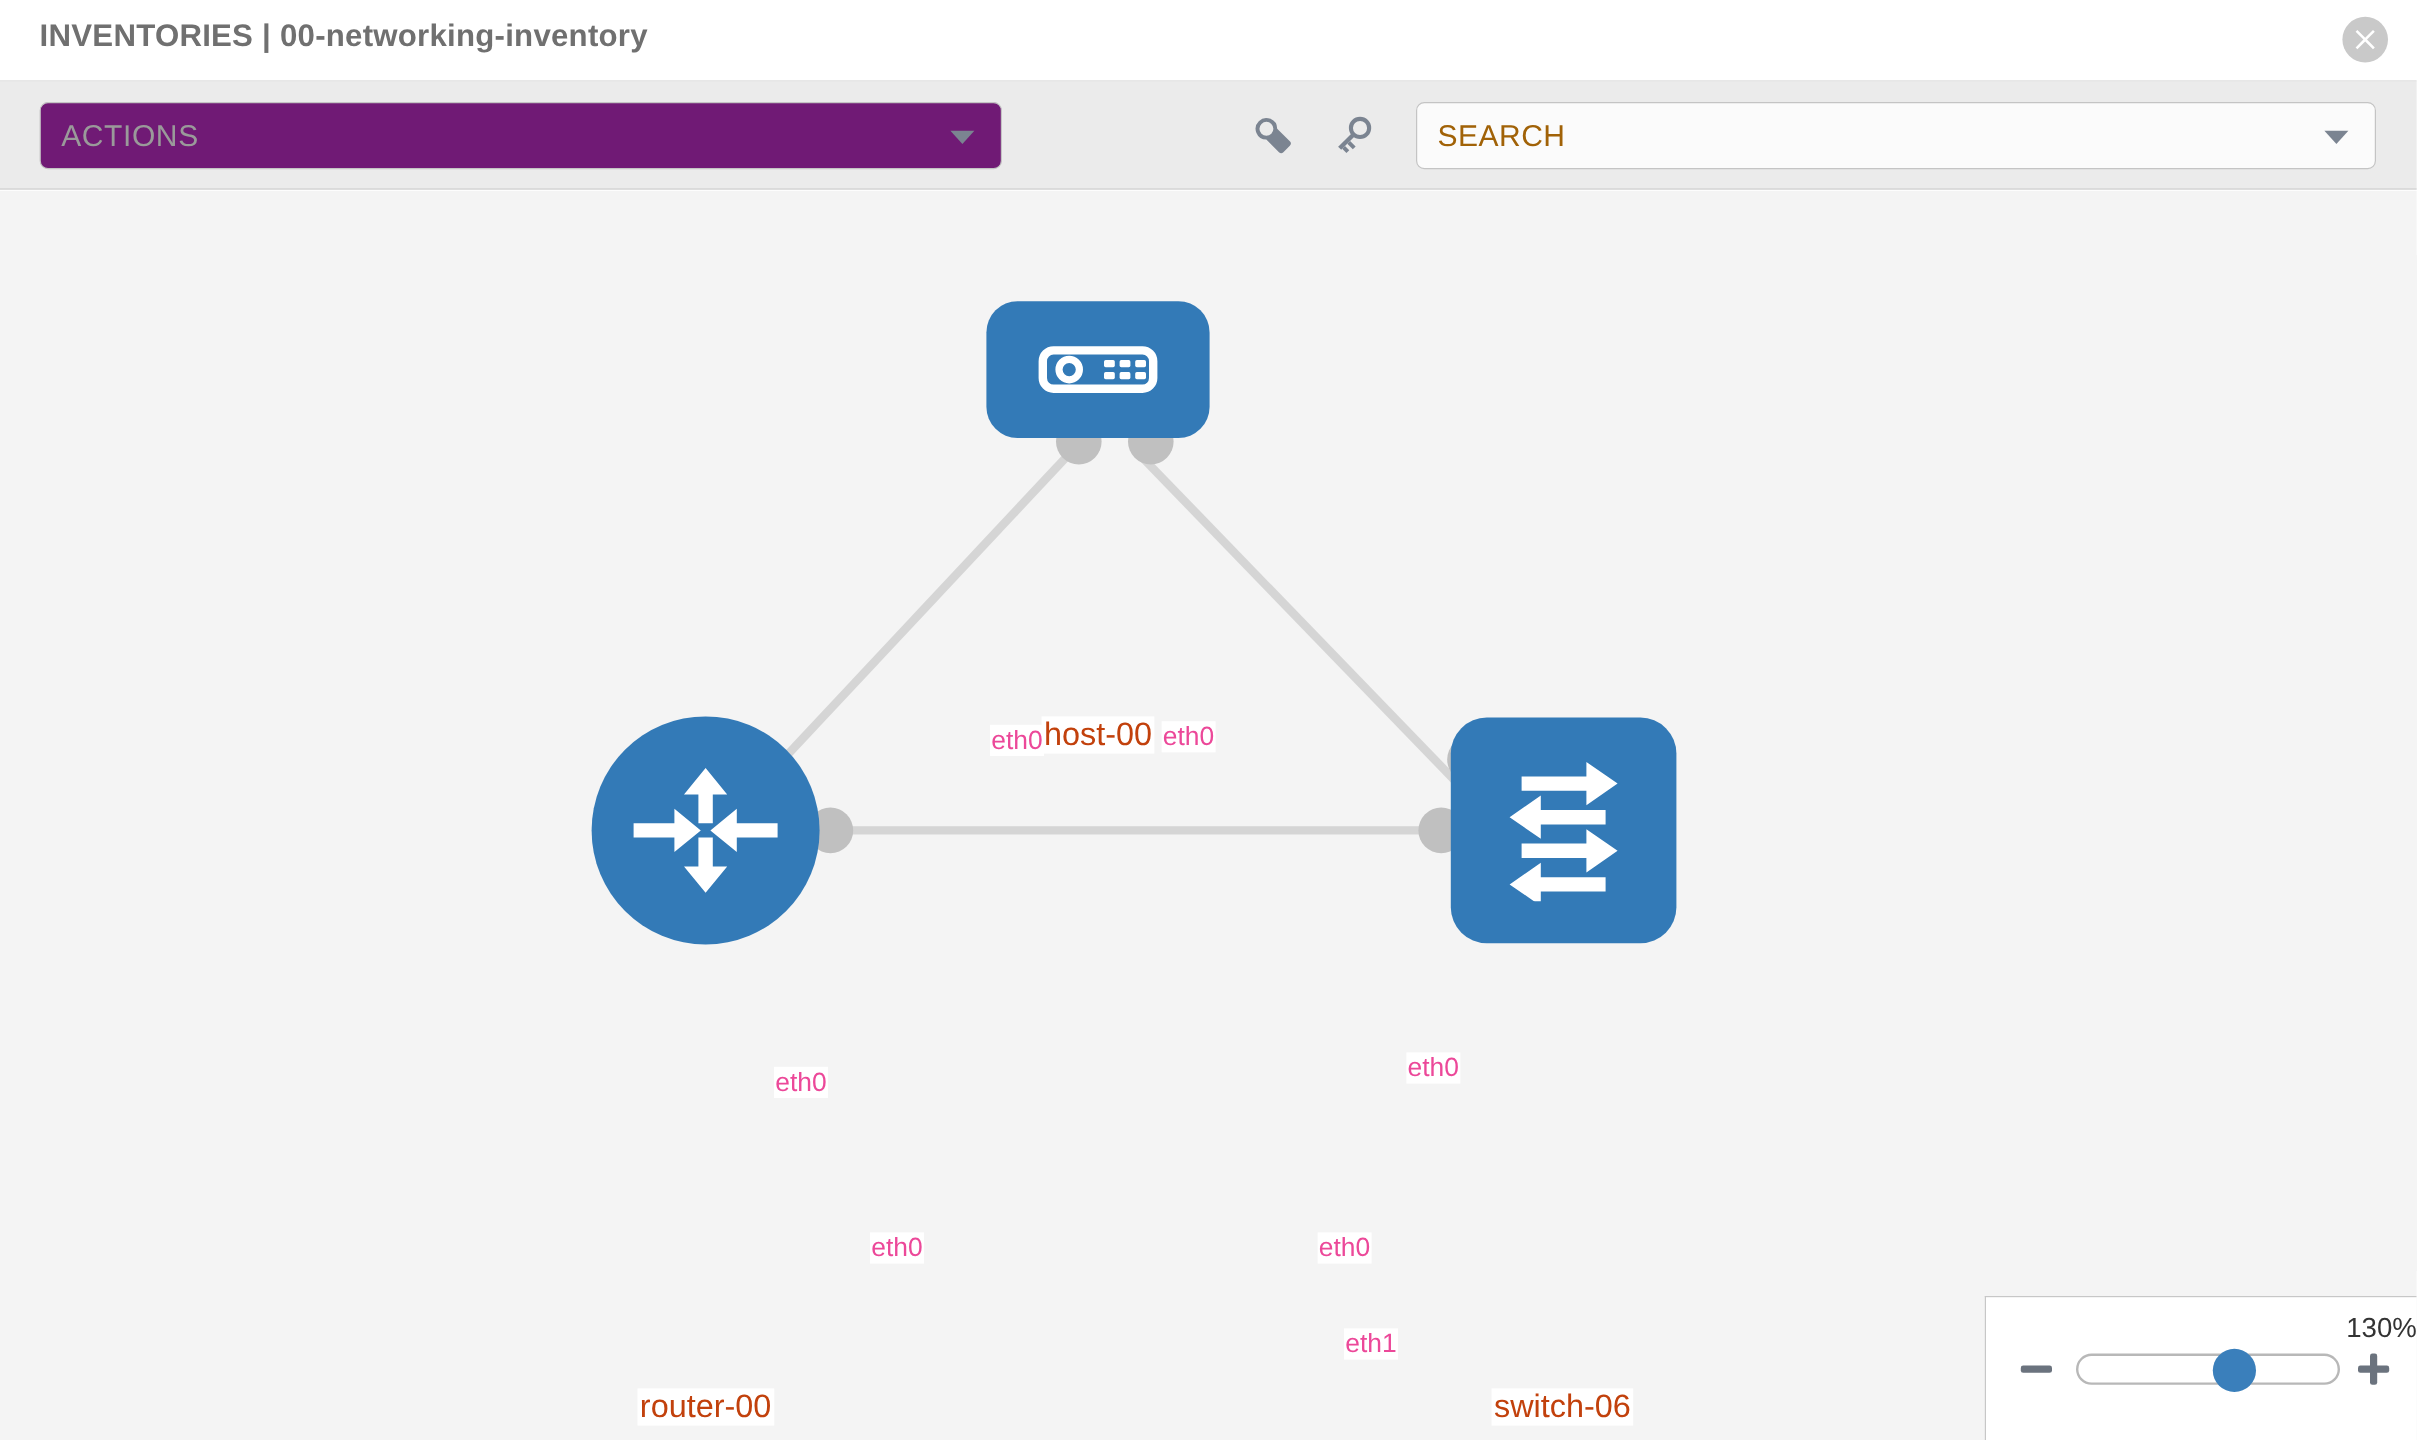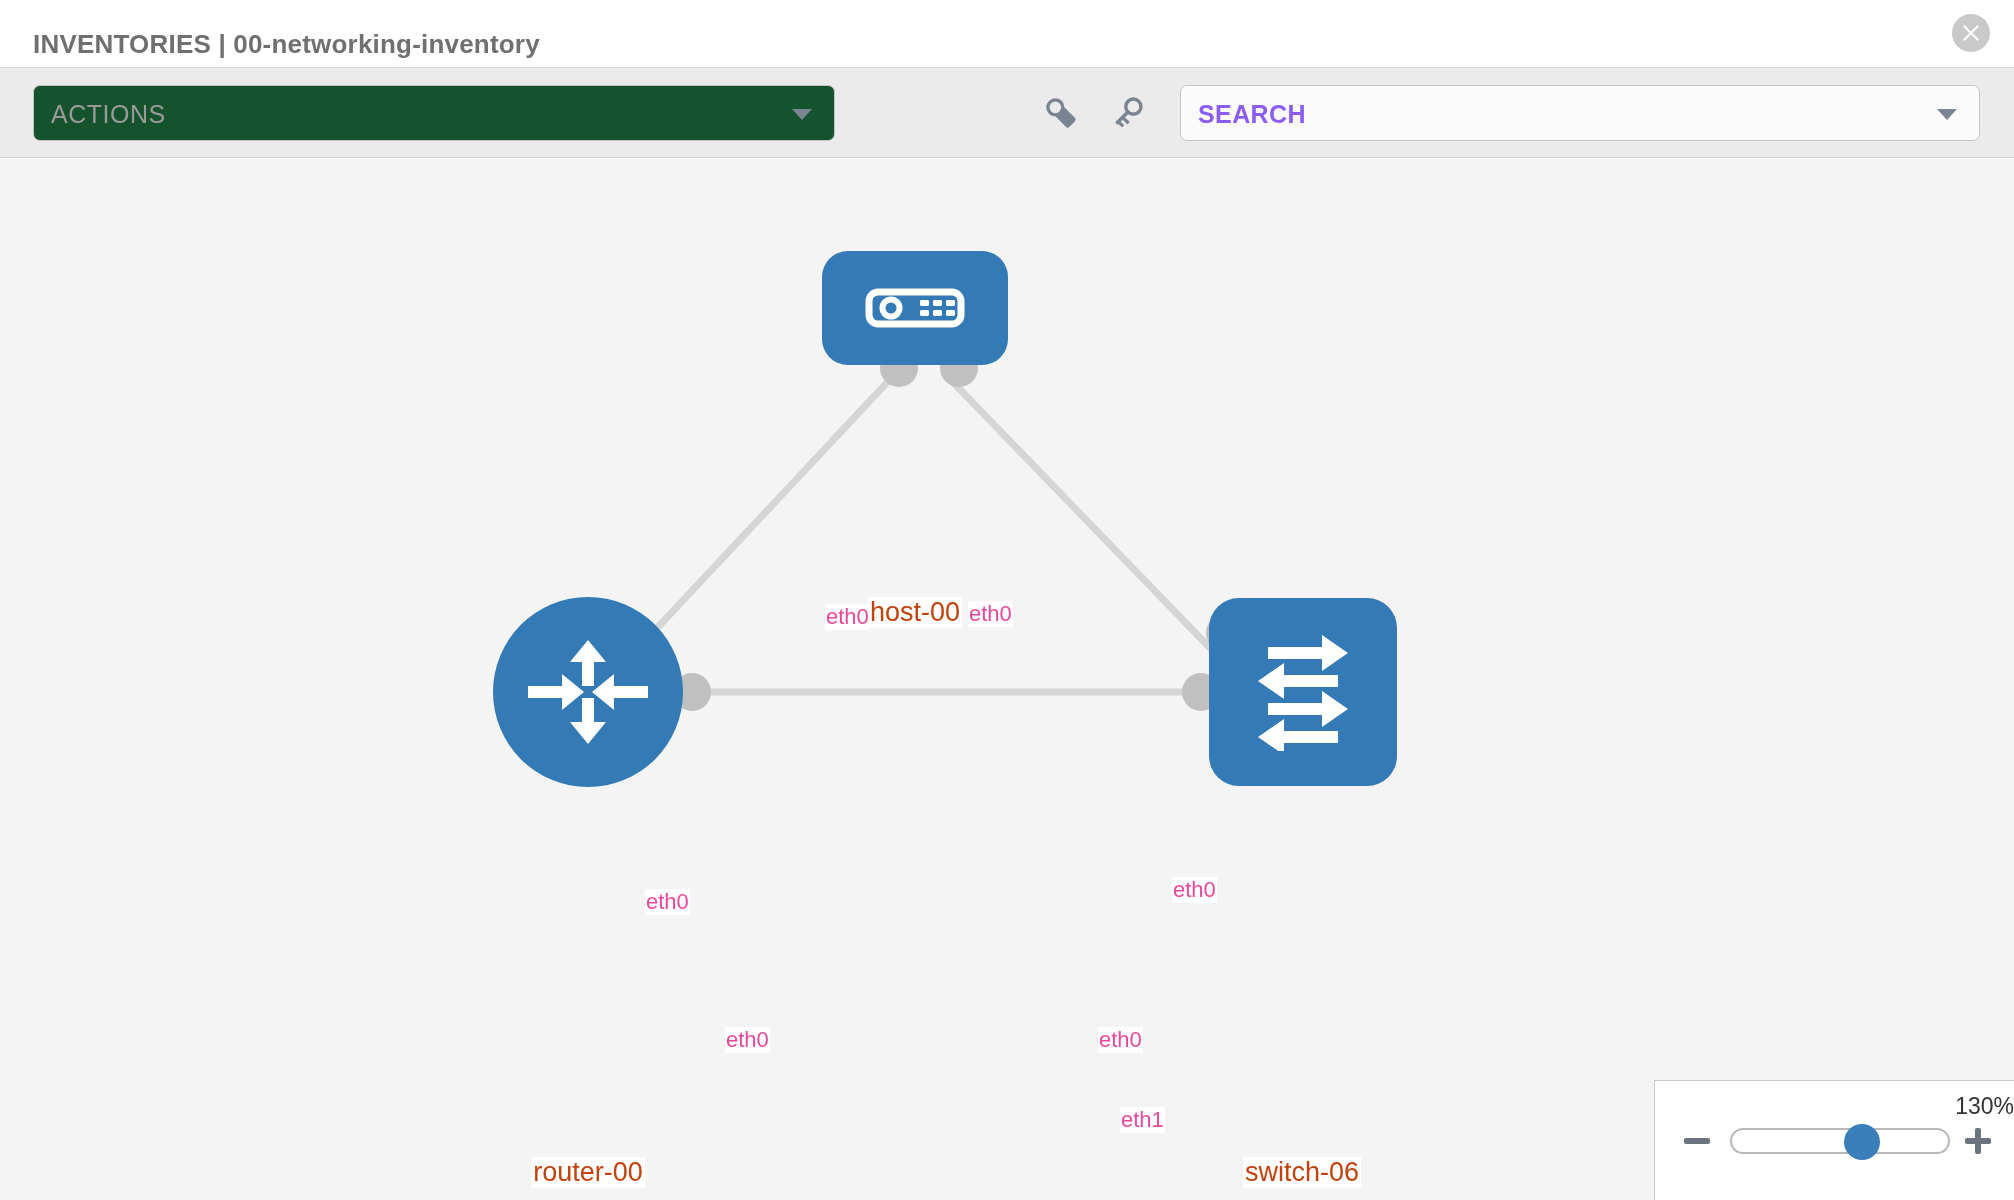--- a/index.html
+++ b/index.html
@@ -22,42 +22,41 @@
     width: 2014px; height: 68px;
     background: #ffffff;
     border-bottom: 1px solid #d7d7d7;
   }
   .header-title {
     position: absolute; left: 33px; top: 14px;
     font-size: 26px; font-weight: bold;
     color: #707070;
     letter-spacing: 0.2px;
     white-space: nowrap;
-    margin-top: 15px;
   }
   .close-btn {
     position: absolute; right: 24px; top: 14px;
     width: 38px; height: 38px;
     border-radius: 50%;
     background: #c9c9c9;
     cursor: pointer;
   }
   .close-btn svg { display: block; }
 
   
   .toolbar {
     position: absolute; left: 0; top: 68px;
     width: 2014px; height: 90px;
     background: #ebebeb;
     border-bottom: 1px solid #cfcfcf;
   }
   .actions-select {
     position: absolute; left: 33px; top: 17px;
     width: 802px; height: 56px;
-    background: #14532d;
+    background: #701a75;
     border: 1px solid #c4c4c4;
     border-radius: 7px;
     cursor: pointer;
   }
   .actions-label {
     position: absolute; left: 17px; top: 14px;
     font-size: 25px; color: #9a9a9a;
     letter-spacing: 0.5px;
   }
   .caret {
@@ -77,23 +76,22 @@
   .search-box {
     position: absolute; left: 1180px; top: 17px;
     width: 800px; height: 56px;
     background: #fbfbfb;
     border: 1px solid #c4c4c4;
     border-radius: 7px;
     cursor: text;
   }
   .search-placeholder {
     position: absolute; left: 17px; top: 14px;
-    font-size: 25px; color: #8b5cf6;
+    font-size: 25px; color: #a16207;
     letter-spacing: 0.4px;
-    font-weight: bold;
   }
 
   
   .canvas {
     position: absolute; left: 0; top: 159px;
     width: 2014px; height: 1041px;
     background: #f4f4f4;
     overflow: hidden;
   }
   .topo-svg { position: absolute; left: 0; top: 0; }

